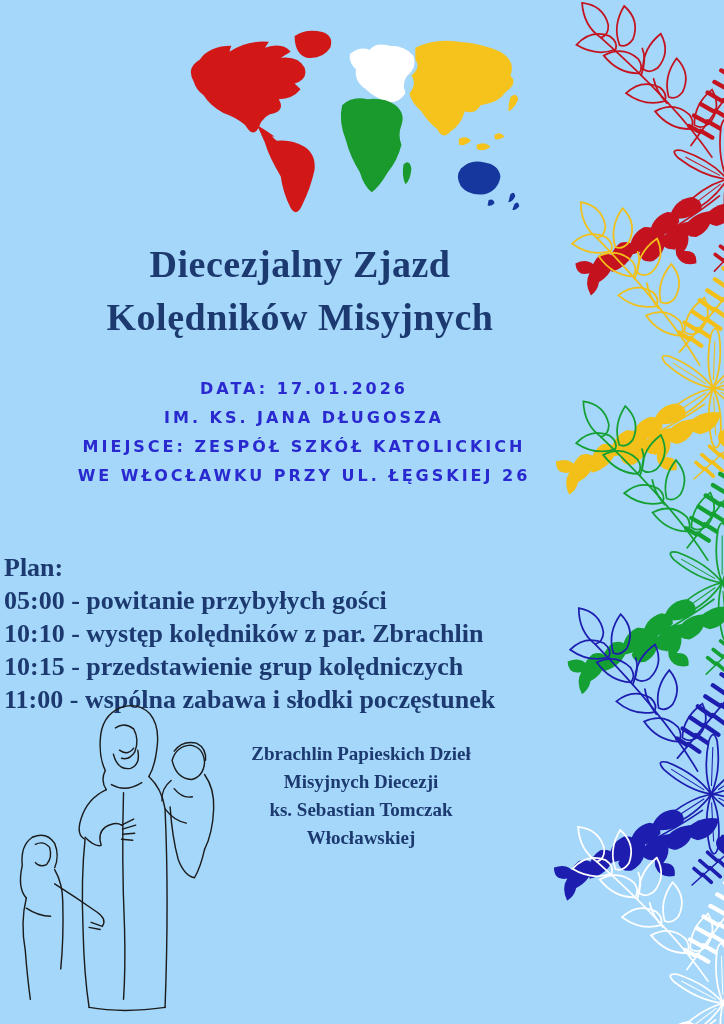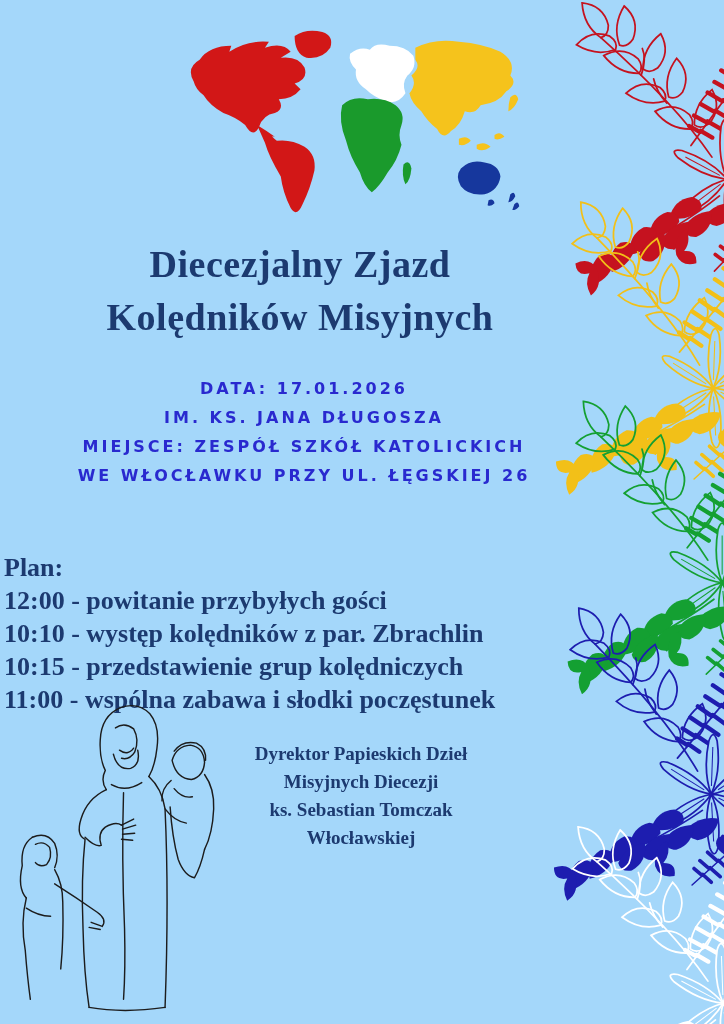--- a/index.html
+++ b/index.html
@@ -155,28 +155,28 @@
 
   <div class="details">
     <div>DATA: 17.01.2026</div>
     <div>IM. KS. JANA DŁUGOSZA</div>
     <div>MIEJSCE: ZESPÓŁ SZKÓŁ KATOLICKICH</div>
     <div>WE WŁOCŁAWKU PRZY UL. ŁĘGSKIEJ 26</div>
   </div>
 
   <div class="plan">
     <div>Plan:</div>
-    <div>12:00 - powitanie przybyłych gości</div>
+    <div>05:00 - powitanie przybyłych gości</div>
     <div>10:10 - występ kolędników z par. Zbrachlin</div>
     <div>10:15 - przedstawienie grup kolędniczych</div>
     <div>11:00 - wspólna zabawa i słodki poczęstunek</div>
   </div>
 
   <div class="signature">
-    <div>Dyrektor Papieskich Dzieł</div>
+    <div>Zbrachlin Papieskich Dzieł</div>
     <div>Misyjnych Diecezji</div>
     <div>ks. Sebastian Tomczak</div>
     <div>Włocławskiej</div>
   </div>
 
   <svg class="figure" viewBox="0 0 235 315">
     <path d="M117 12 Q98 20 97 44 Q96 62 102 74 Q97 84 103 93"></path>
     <path d="M117 12 Q134 6 146 18 Q156 30 153 52 Q151 70 145 80"></path>
     <path d="M112 32 Q121 26 130 33 Q136 44 131 56 Q126 64 118 62"></path>
     <path d="M110 58 Q114 74 127 72 Q137 68 134 54"></path>

